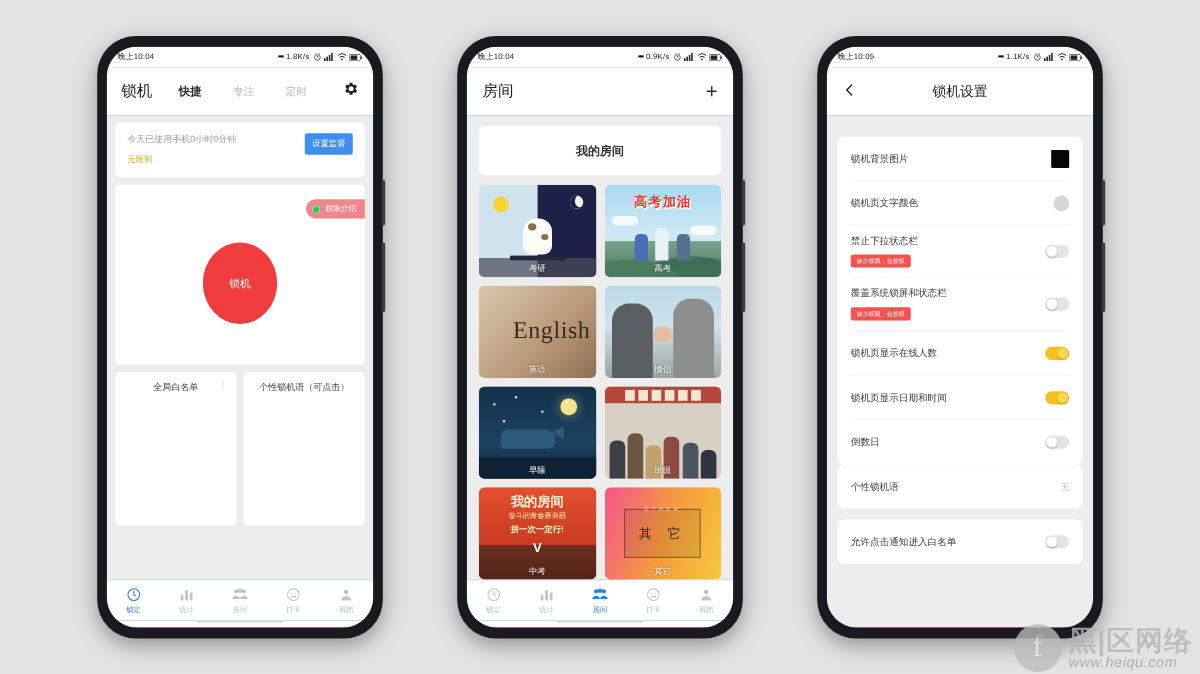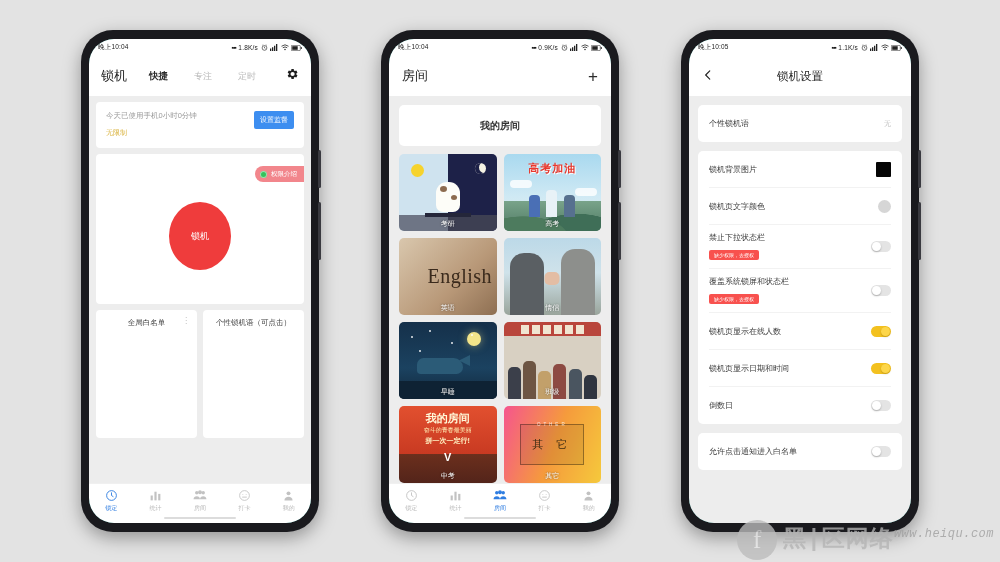--- a/index.html
+++ b/index.html
@@ -246,21 +246,21 @@
   .tg i { position:absolute; top:1px; left:1px; width:9px; height:9px; border-radius:50%; background:#fff;
           box-shadow:0 1px 2px rgba(0,0,0,.25); }
   .tg.on { background:#f3c11f; }
   .tg.on i { left:10px; background:#fdd64a; box-shadow:0 1px 2px rgba(0,0,0,.2); }
   .set-card-2 { margin-top:9px; }
 
   
   .wm { position:absolute; right:6px; bottom:2px; display:flex; align-items:center; gap:6px; opacity:.78; }
   .wm-logo { width:40px; height:40px; border-radius:50%; background:#bcbcbc; display:flex; align-items:center; justify-content:center;
              color:#e8e8e8; font-size:25px; font-family:"Liberation Serif",serif; }
-  .wm-txt { display:flex; flex-direction:row; line-height:1.05;font-family:Liberation Mono, monospace; }
+  .wm-txt { display:flex; flex-direction:column; line-height:1.05; }
   .wm-cn { font-size:23px; font-weight:700; color:#b4b4b4; letter-spacing:1px; }
   .wm-en { font-size:12px; color:#9e9e9e; font-style:italic; letter-spacing:.5px; }
 </style>
 </head>
 <body>
 
 <div class="stage">
 
   <div class="phone">
     <div class="screen">
@@ -663,29 +663,20 @@
         <div class="back">
           <svg width="14" height="14" viewBox="0 0 24 24" fill="none" stroke="#222" stroke-width="2" stroke-linecap="round" stroke-linejoin="round">
               <path d="M15 5l-7 7 7 7"></path>
             </svg>
         </div>
         <div class="set-title">锁机设置</div>
       </div>
 
       <div class="set-body">
 
-        <div class="set-card">
-          <div class="srow">
-            <div class="srow-texts">
-              <div class="srow-label">个性锁机语</div>
-            </div>
-            <div class="srow-val">无</div>
-          </div>
-        </div>
-
         <div class="set-card set-card-2">
 
           <div class="srow">
             <div class="srow-texts">
               <div class="srow-label">锁机背景图片</div>
             </div>
             <div class="swatch"></div>
           </div>
 
           <div class="srow">
@@ -735,20 +726,29 @@
 
           <div class="srow">
             <div class="srow-texts">
               <div class="srow-label">倒数日</div>
             </div>
             <div class="tg">
                 <i></i>
               </div>
           </div>
 
+        </div>
+
+        <div class="set-card">
+          <div class="srow">
+            <div class="srow-texts">
+              <div class="srow-label">个性锁机语</div>
+            </div>
+            <div class="srow-val">无</div>
+          </div>
         </div>
 
         <div class="set-card set-card-2">
           <div class="srow">
             <div class="srow-texts">
               <div class="srow-label">允许点击通知进入白名单</div>
             </div>
             <div class="tg">
                 <i></i>
               </div>

